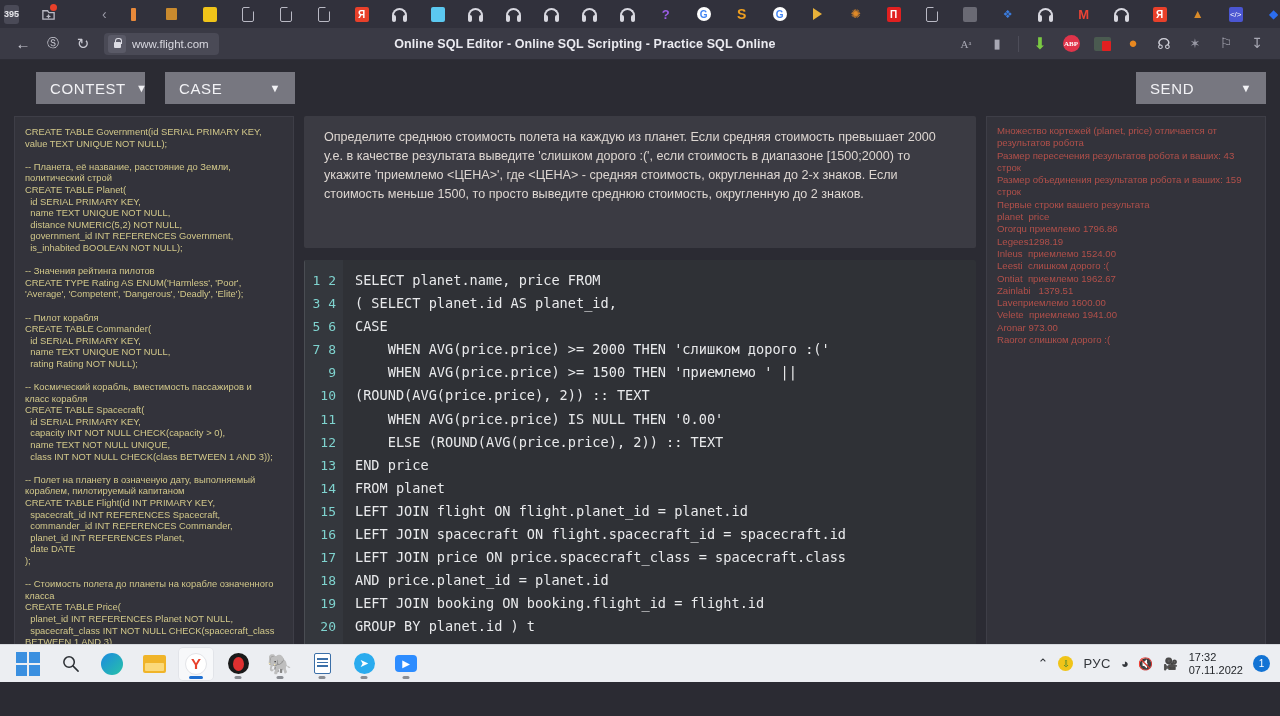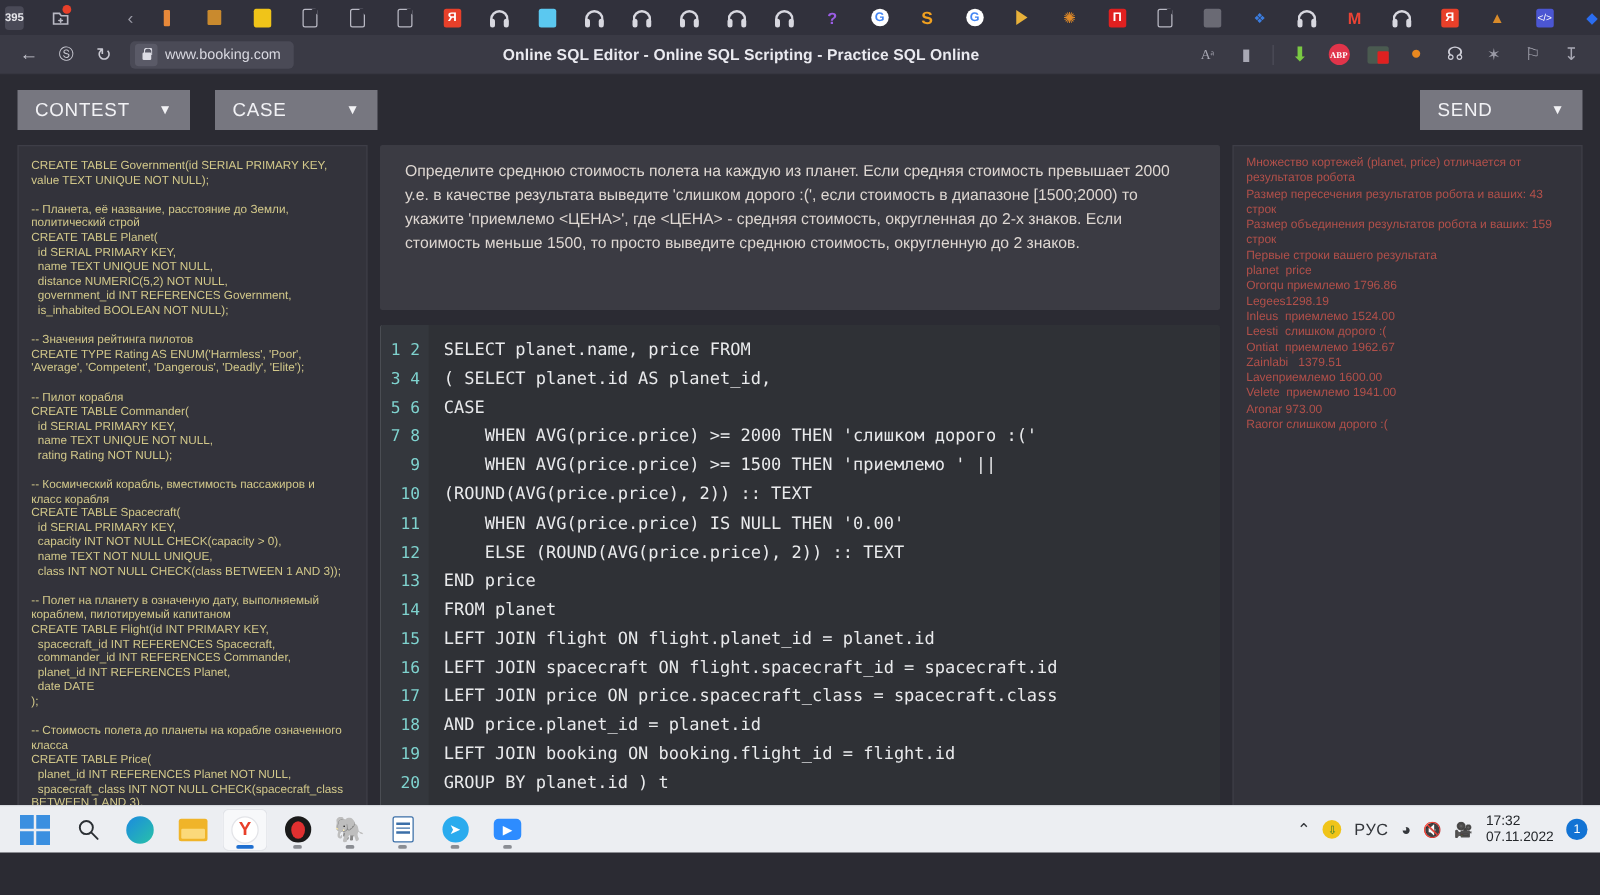--- a/index.html
+++ b/index.html
@@ -414,21 +414,21 @@
 </div>
 
 <div class="addrbar">
   <span class="nav-btn">←</span>
   <span class="nav-btn" style="font-size:12px">Ⓢ</span>
   <span class="nav-btn">↻</span>
   <div class="urlbox">
     <span class="lockbox">
         <span class="lock"></span>
       </span>
-    <span class="url-text">www.booking.com</span>
+    <span class="url-text">www.flight.com</span>
   </div>
   <div class="page-title-center">Online SQL Editor - Online SQL Scripting - Practice SQL Online</div>
   <div class="abar-right">
     <span class="abar-ico" style="font-size:11px">Aᵃ</span>
     <span class="abar-ico">▮</span>
     <span class="tab-sep"></span>
     <span class="abar-ico" style="color:#7ac943;font-size:16px">⬇</span>
     <span class="abar-ico">
       <span style="width:17px;height:17px;border-radius:50%;background:#e0344a;color:#fff;font-size:7px;font-weight:bold;display:flex;align-items:center;justify-content:center">ABP</span>
     </span>
@@ -441,21 +441,21 @@
     <span class="abar-ico" style="color:#cfcfd8;font-size:15px">☊</span>
     <span class="abar-ico" style="color:#9a9aa6;font-size:13px">✶</span>
     <span class="abar-ico" style="font-size:14px">⚐</span>
     <span class="abar-ico" style="font-size:14px">↧</span>
   </div>
 </div>
 
 <div class="page">
 
   <div class="toprow">
-    <button class="btn dd" style="width:138px;margin-left:0">
+    <button class="btn dd" style="width:109px;margin-left:22px">
       <span>CONTEST</span>
       <span class="caret">▼</span>
     </button>
     <button class="btn dd" style="width:130px;margin-left:20px">
       <span>CASE</span>
       <span class="caret">▼</span>
     </button>
 
     <div style="flex:1"></div>
 

